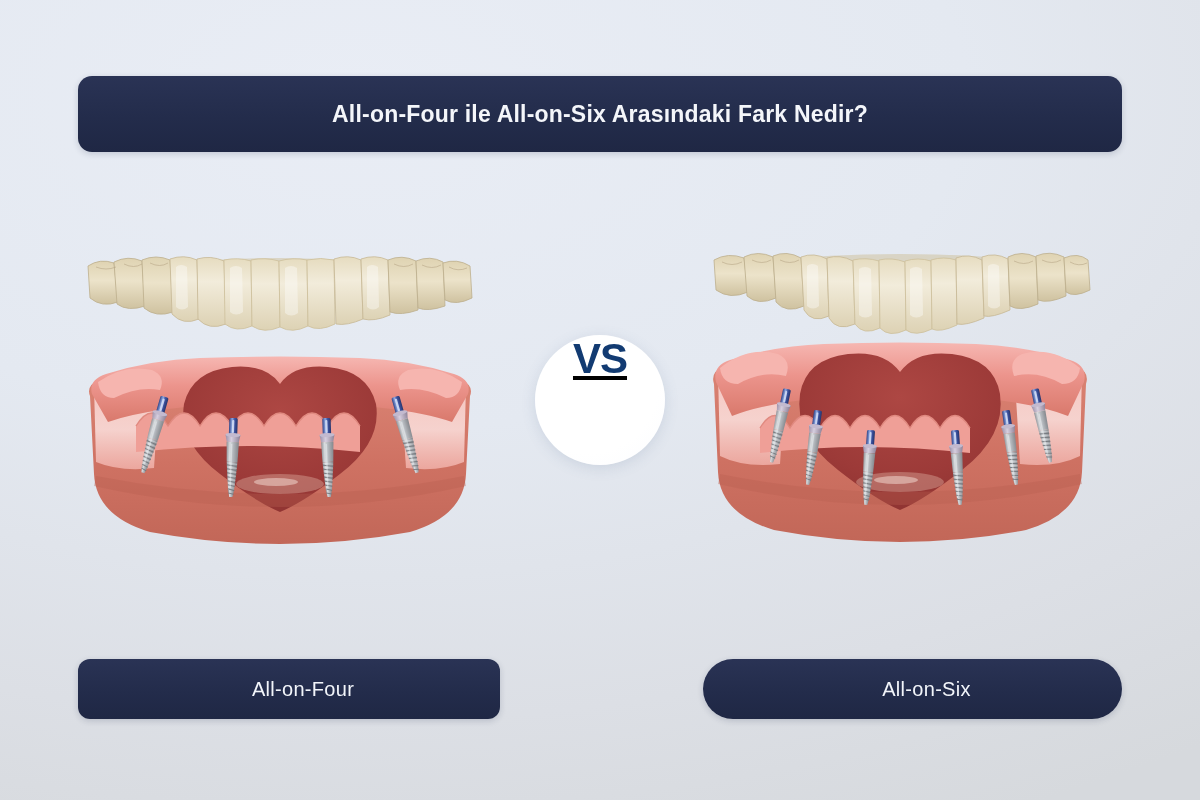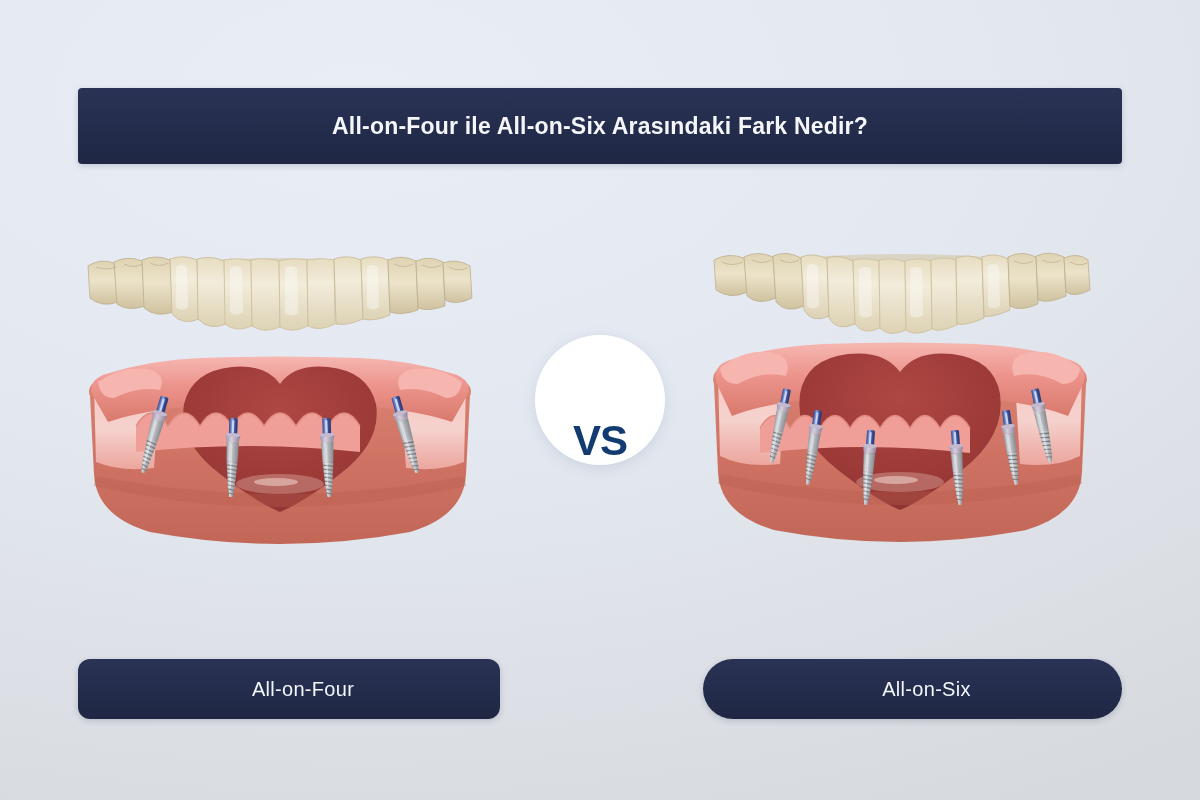--- a/index.html
+++ b/index.html
@@ -7,23 +7,23 @@
   html,body { width:1200px; height:800px; overflow:hidden; }
   body {
     font-family:"Liberation Sans", sans-serif;
     background:
       radial-gradient(120% 100% at 30% 12%, #e9edf5 0%, #e4e9f1 42%, #dcdfe5 78%, #d6d9dd 100%);
     position:relative;
   }
 
   
   .title-banner{
-    position:absolute; left:78px; top:88px; width:1044px; height:76px;
+    position:absolute; left:78px; top:76px; width:1044px; height:76px;
     background:linear-gradient(180deg,#2a3355 0%,#232c4b 55%,#1f2744 100%);
-    border-radius:4px;
+    border-radius:14px;
     display:flex; align-items:center; justify-content:center;
     box-shadow:0 2px 6px rgba(30,40,70,.18);
   }
   .title-banner .t{
     color:#f4f6fa; font-size:23px; font-weight:600; letter-spacing:.2px;
     white-space:nowrap;
   }
 
   
   .label-banner{
@@ -36,23 +36,24 @@
   }
   .label-banner .t{ color:#f2f5fa; font-size:20px; font-weight:500; letter-spacing:.3px; }
   #label-left { left:78px;  width:422px; }
   #label-right{ left:703px; width:419px;border-radius:30px; }
 
   
   .vs-badge{
     position:absolute; left:535px; top:335px; width:130px; height:130px;
     border-radius:50%;
     background:radial-gradient(circle at 42% 38%, #ffffff 0%, #ffffff 62%, #fbfcfe 100%);
-    display:flex; align-items:flex-end; justify-content:center;
+    display:flex; align-items:flex-start; justify-content:center;
     box-shadow:0 3px 14px rgba(90,110,150,.17);
     z-index:40;
+    text-decoration:underline;
   }
   .vs-badge .t{
     color:#123b72; font-size:42px; font-weight:700; letter-spacing:-1px;
   }
 
   
   .panel{ position:absolute; top:236px; width:400px; height:330px; }
   #panel-left { left:80px; }
   #panel-right{ left:700px; }
   .panel svg{ display:block; width:100%; height:100%; overflow:visible; }

